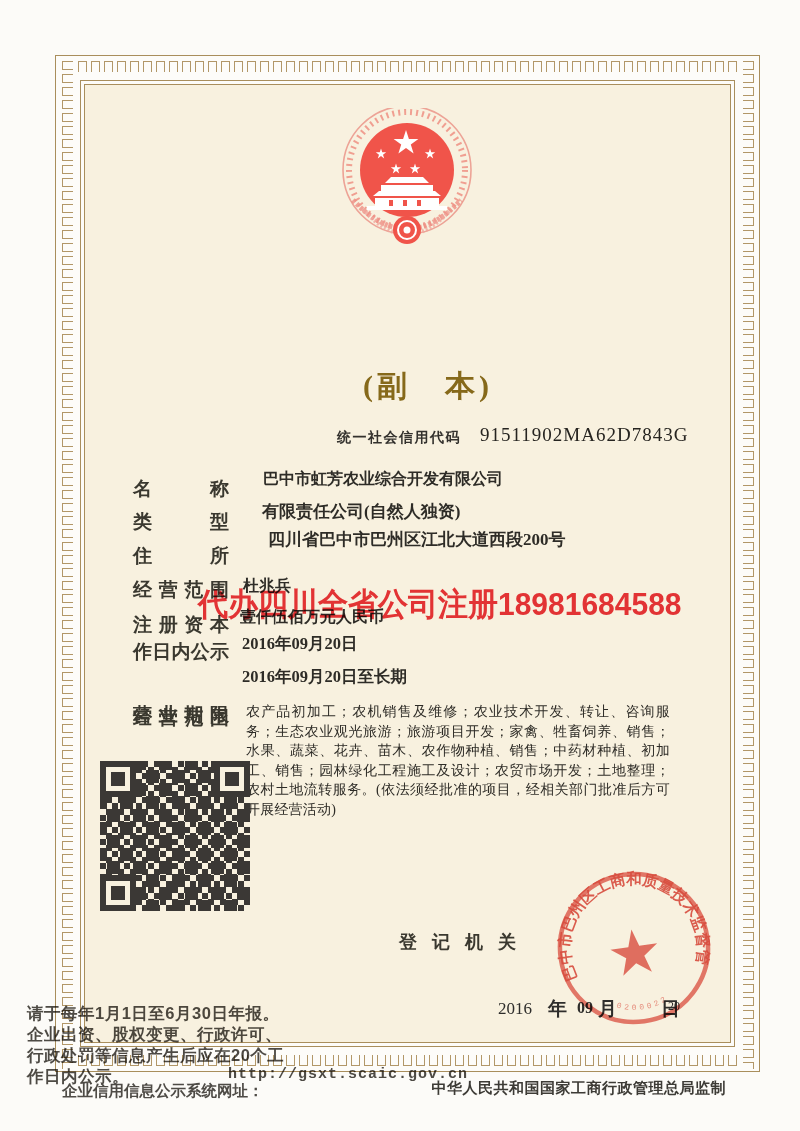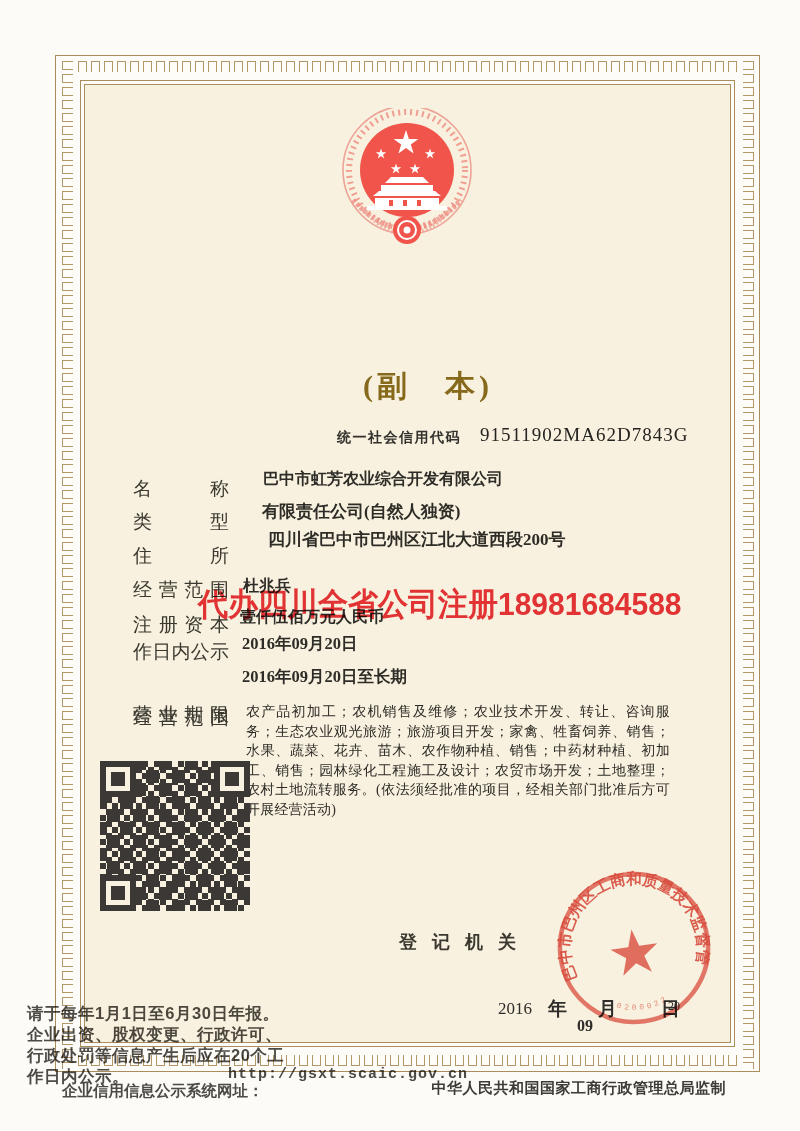--- a/index.html
+++ b/index.html
@@ -39,21 +39,21 @@
          font-family:"Liberation Serif",serif;}
   .subtitle{position:absolute;left:0;top:366px;width:800px;text-align:center;
             font-size:30px;font-weight:700;color:var(--gold);letter-spacing:4px;padding-left:28px;}
 
   .code-label{position:absolute;left:337px;top:429px;font-size:14px;font-weight:700;
               letter-spacing:1.5px;color:var(--ink);font-family:"Liberation Sans",sans-serif;}
   .code-value{position:absolute;left:468px;top:424px;font-size:19px;color:#262420;
               letter-spacing:1px;font-family:"Liberation Serif",serif;margin-left:12px;}
 
   
-  .f-label{position:absolute;left:133px;width:96px;font-size:19px;font-weight:400;color:#3a382f;
+  .f-label{position:absolute;left:133px;width:96px;font-size:19px;font-weight:700;color:#3a382f;
            text-align:justify;text-align-last:justify;font-family:"Liberation Sans",sans-serif;}
   .f-value{position:absolute;color:#2e2c27;font-weight:600;line-height:1.2;
            font-family:"Liberation Serif",serif;}
   .f-value.scope{width:424px;font-weight:500;line-height:19.6px;letter-spacing:.2px;text-align:justify;}
 
   
   .watermark{position:absolute;left:198px;top:584px;font-size:30px;font-weight:700;color:var(--wm-red);
              font-family:"Liberation Sans",sans-serif;white-space:nowrap;opacity:.92;
              mix-blend-mode:multiply;transform:scaleY(1.06);z-index:30;}
 
@@ -67,21 +67,21 @@
           background:var(--cream);box-sizing:border-box;}
   .finder::after{content:'';position:absolute;inset:5px;background:var(--qr);}
   .finder.tl{left:0;top:0;} .finder.tr{right:0;top:0;} .finder.bl{left:0;bottom:0;}
 
   
   .reg-label{position:absolute;left:399px;top:930px;font-size:18px;font-weight:600;color:#3a382f;
              letter-spacing:15px;font-family:"Liberation Sans",sans-serif;white-space:nowrap;}
   .date-row span{position:absolute;color:#2e2d2b;white-space:nowrap;}
   .date-row span:nth-child(1){left:498px;top:999px;font-size:17px;}
   .date-row span:nth-child(2){left:548px;top:996px;font-size:19px;font-weight:700;font-family:"Liberation Sans",sans-serif;}
-  .date-row span:nth-child(3){left:577px;top:999px;font-size:16px;font-weight:600;margin-top:18px;}
+  .date-row span:nth-child(3){left:577px;top:999px;font-size:16px;font-weight:600;}
   .date-row span:nth-child(4){left:598px;top:996px;font-size:19px;font-weight:700;font-family:"Liberation Sans",sans-serif;}
   .date-row span:nth-child(5){left:628px;top:999px;font-size:12px;font-weight:400;padding-left:40px;}
   .date-row span:nth-child(6){left:661px;top:996px;font-size:19px;font-weight:700;font-family:"Liberation Sans",sans-serif;}
   .seal{position:absolute;left:552px;top:866px;width:164px;height:164px;
         mix-blend-mode:multiply;z-index:25;}
 
   
   .notice div{position:absolute;left:27px;font-size:16.5px;font-weight:600;color:var(--gray-stamp);
               letter-spacing:.5px;white-space:nowrap;mix-blend-mode:multiply;z-index:20;
               font-family:"Liberation Sans",sans-serif;}

